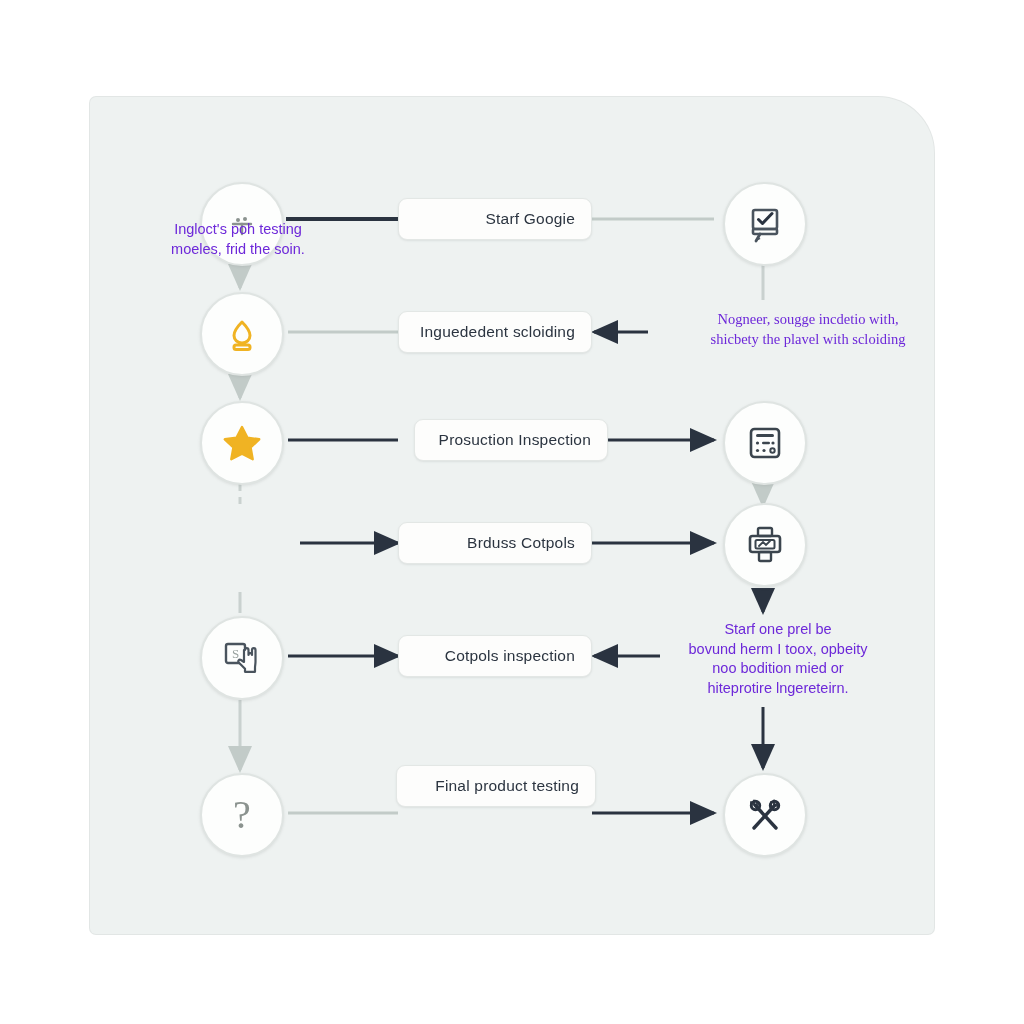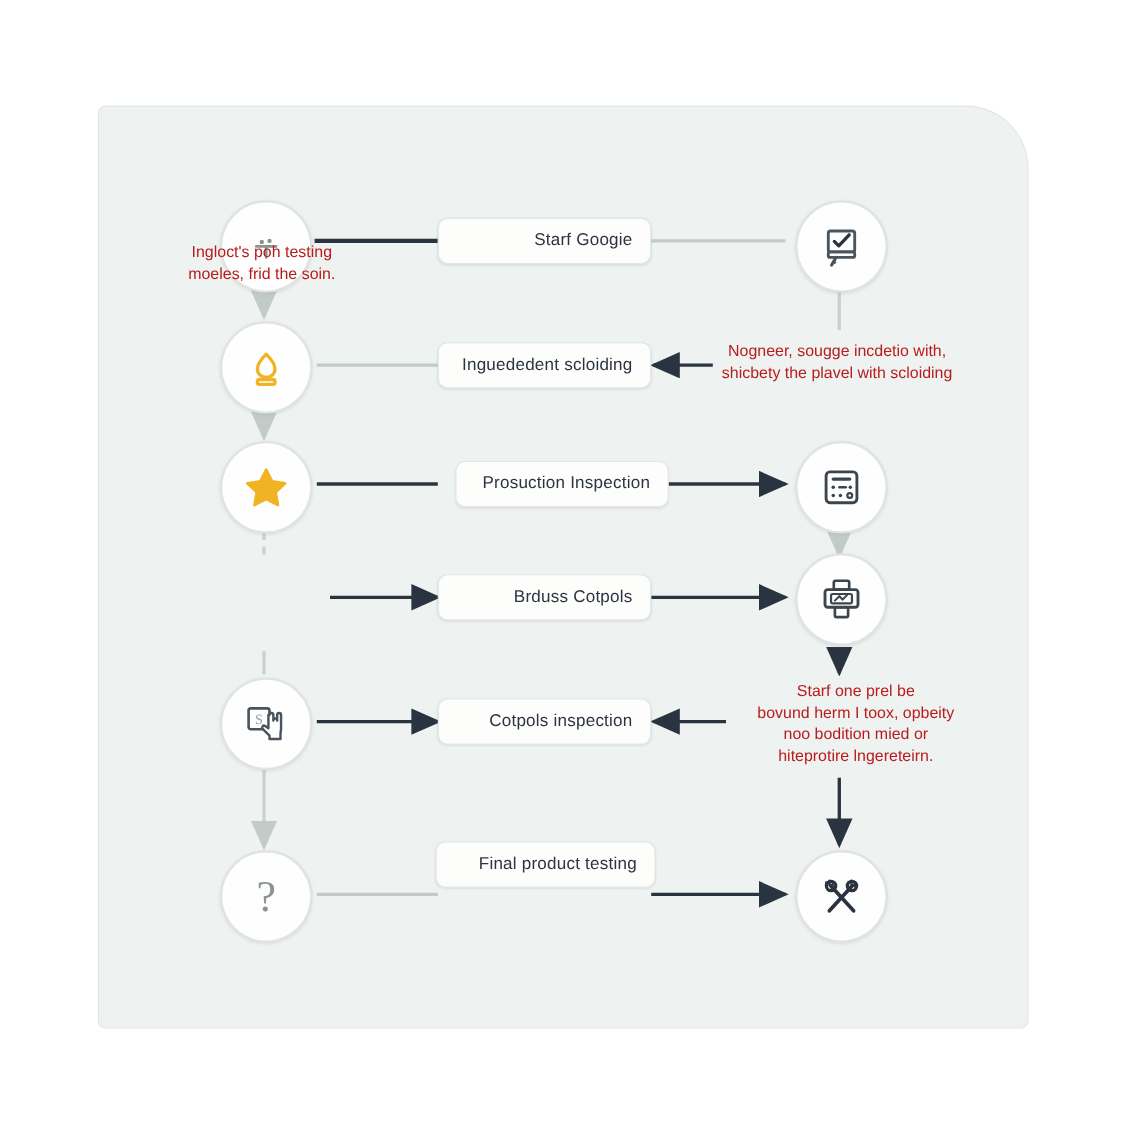--- a/index.html
+++ b/index.html
@@ -84,21 +84,21 @@
     letter-spacing: .2px;
     white-space: nowrap;
   }
 
   
   .note {
     position: absolute;
     font-family: "Liberation Sans", sans-serif;
     font-size: 14.5px;
     line-height: 1.35;
-    color: #b91c1c;
+    color: #6d28d9;
     text-align: center;
     white-space: pre-line;
     transform: translate(-50%, -50%);
     pointer-events: none;
   }
 </style>
 </head>
 <body>
 
 <div id="root">
@@ -243,21 +243,21 @@
     <span>Cotpols inspection</span>
   </div>
 
   <div class="pill" style="left:396px; top:786px; width:200px;">
     <span>Final product testing</span>
   </div>
 
   <div class="note" style="left:238px; top:240px; width:230px;">Ingloct's poh testing
 moeles, frid the soin.</div>
 
-  <div class="note" style="left:761px; top:330px; width:270px;">Nogneer, sougge incdetio with,
+  <div class="note" style="left:808px; top:330px; width:270px;font-family:Liberation Serif, serif;">Nogneer, sougge incdetio with,
 shicbety the plavel with scloiding</div>
 
 
   <div class="note" style="left:778px; top:659px; width:230px;">Starf one prel be
 bovund herm I toox, opbeity
 noo bodition mied or
 hiteprotire lngereteirn.</div>
 
 </div>
 

